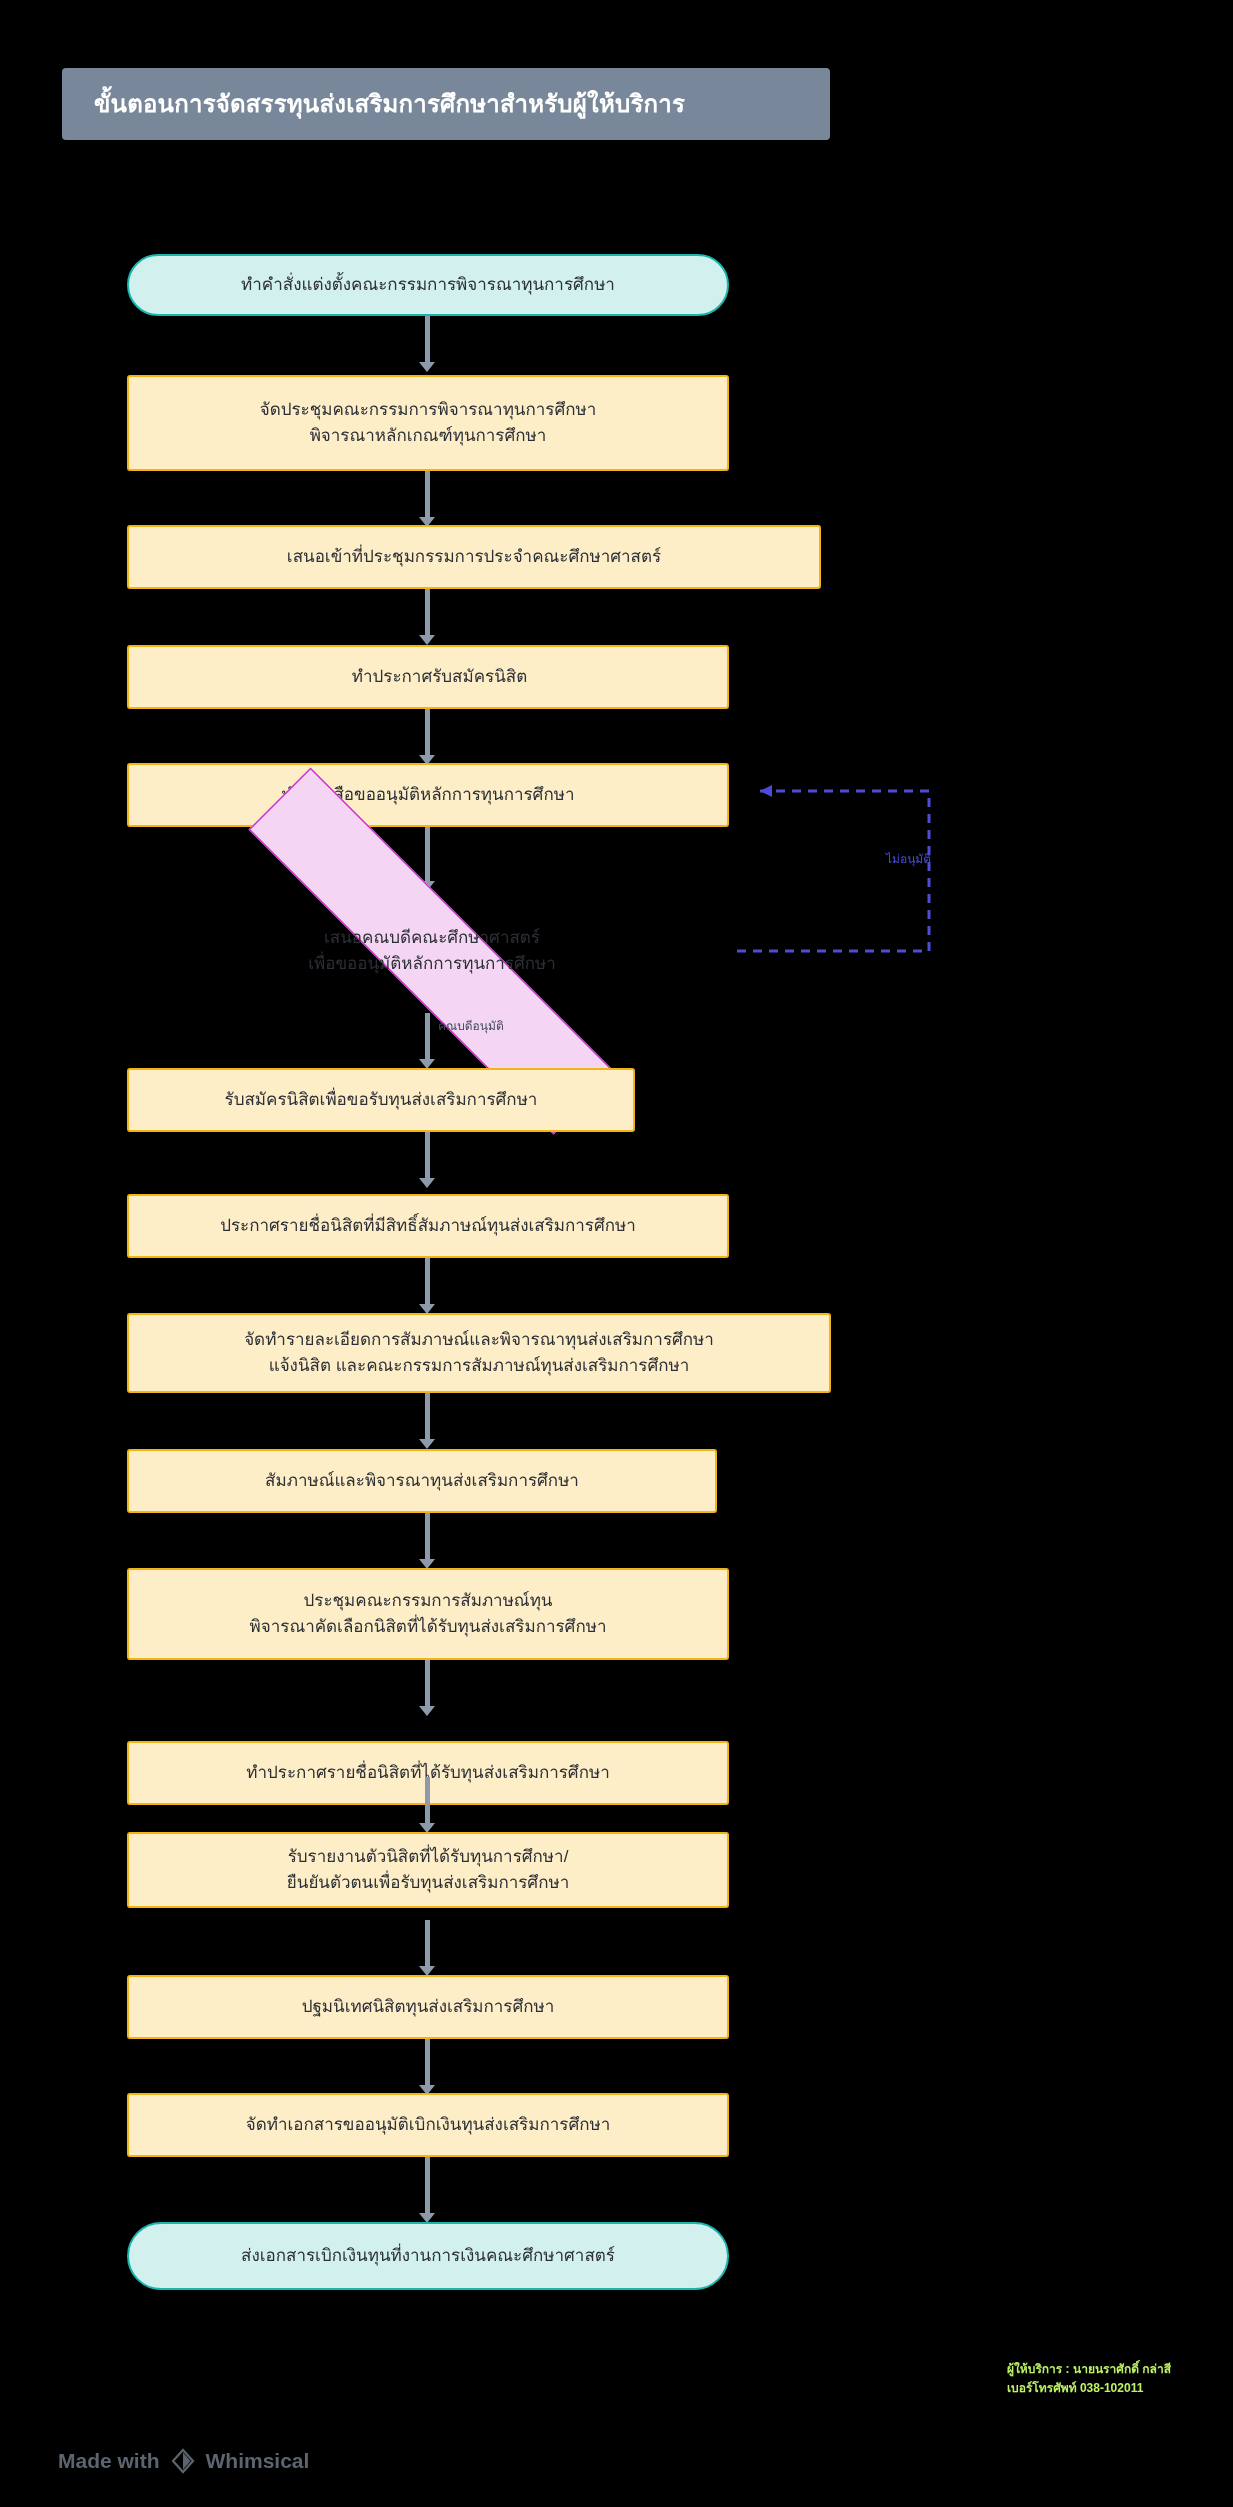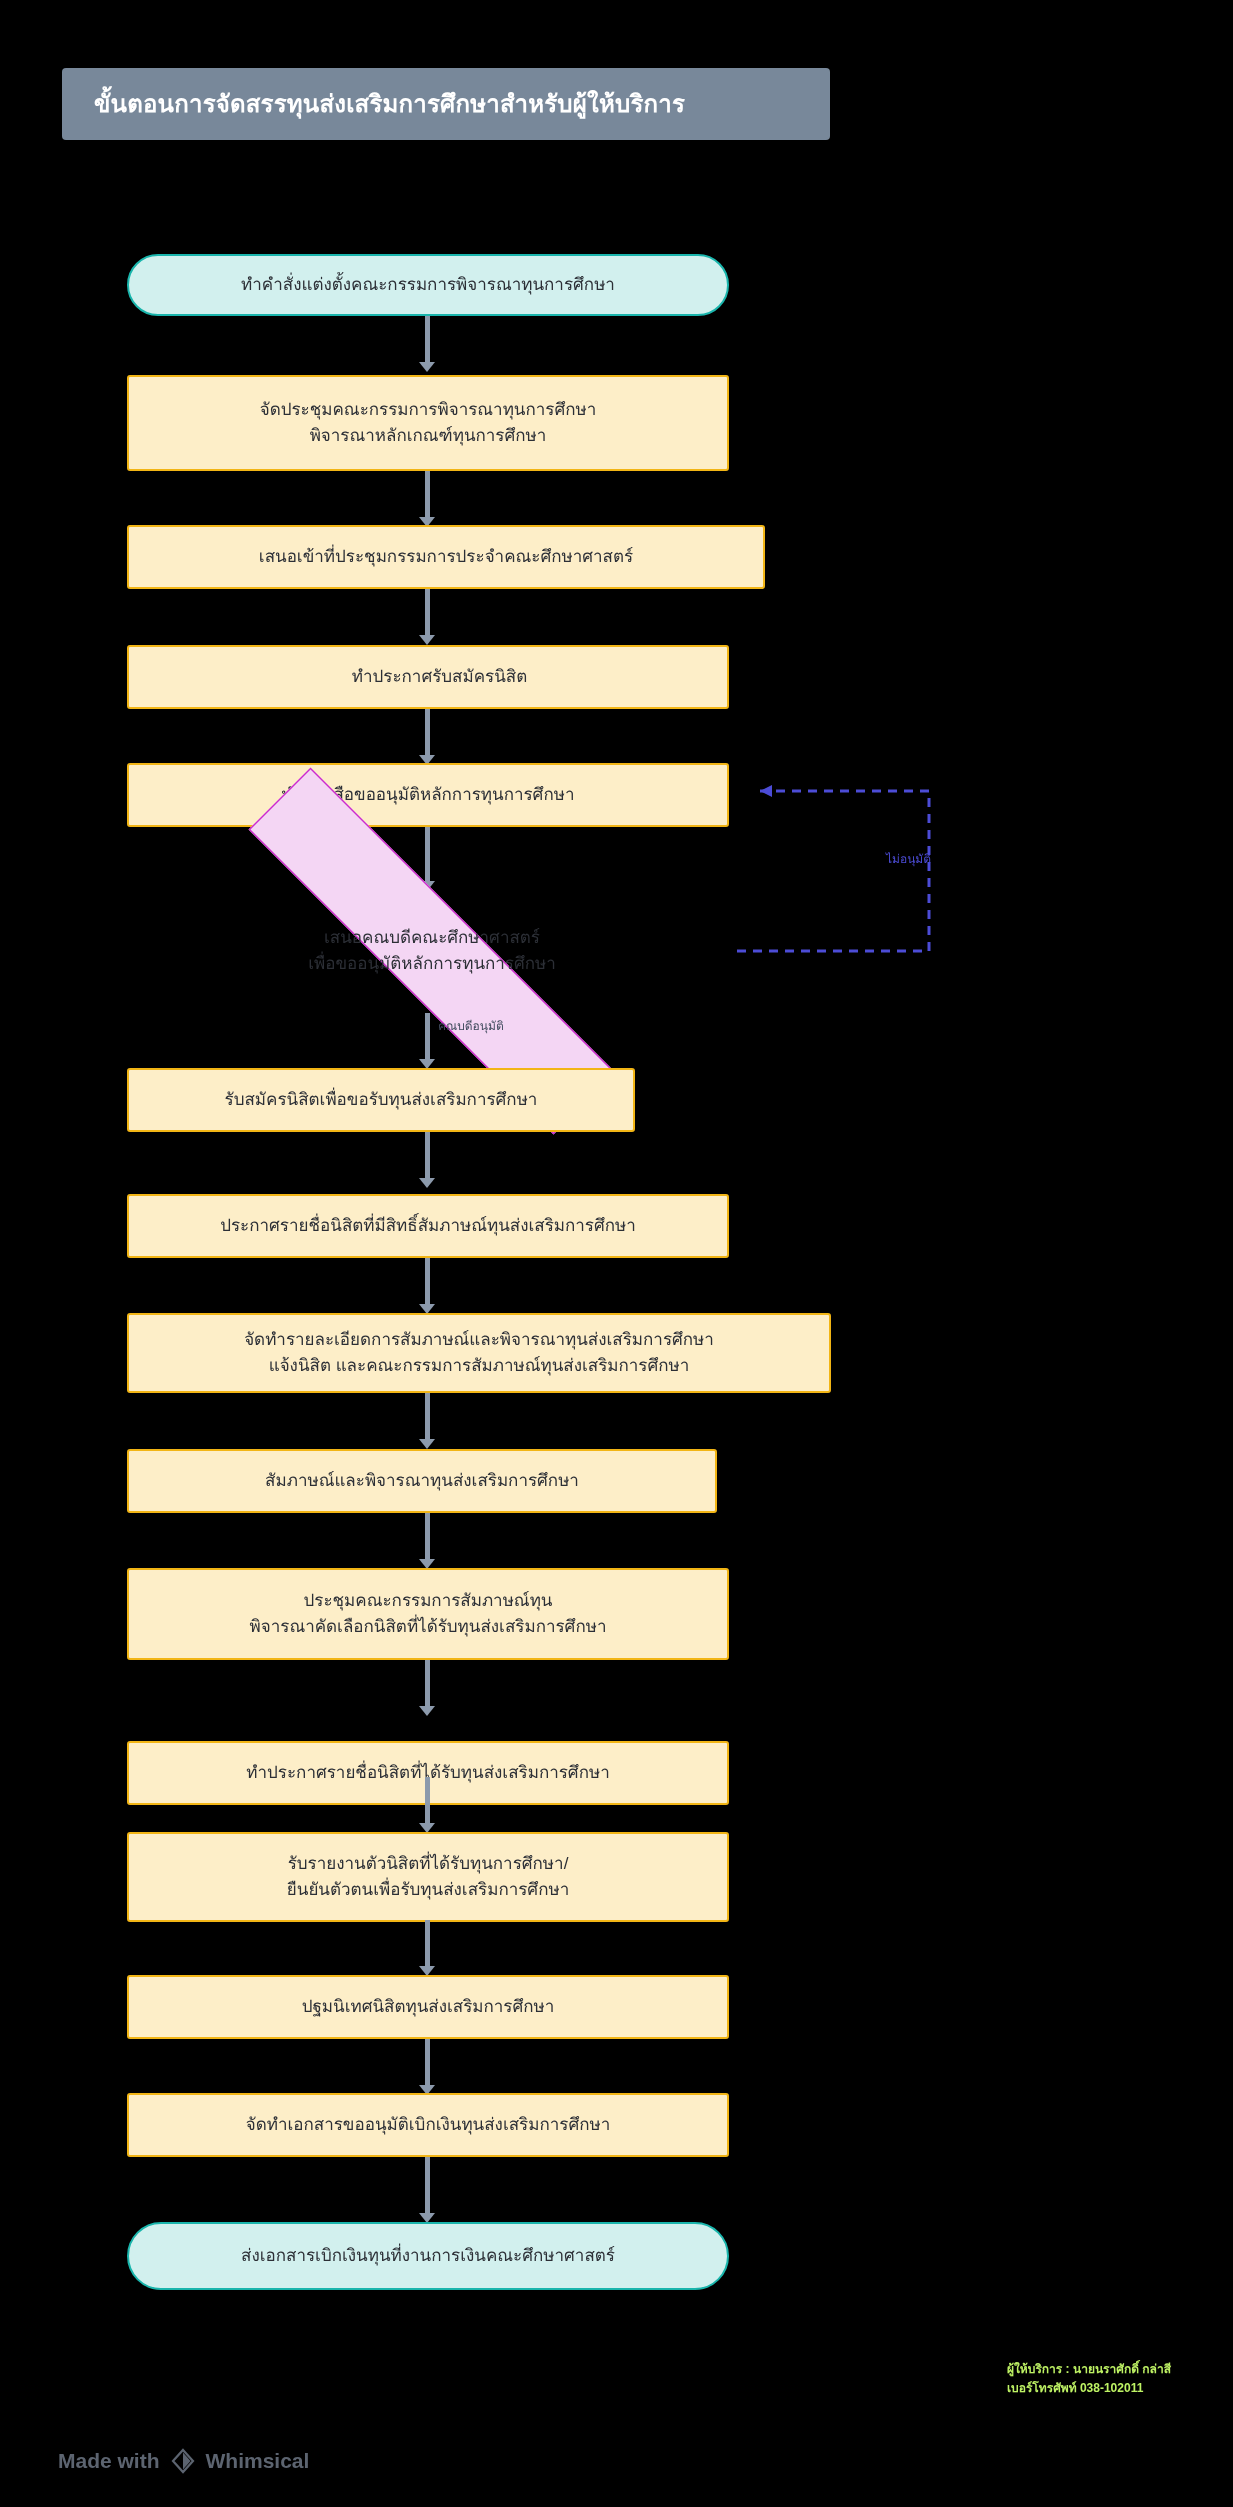--- a/index.html
+++ b/index.html
@@ -177,21 +177,21 @@
   <div class="conn conn-v" style="left:425px; top:316px; width:5px; height:48px;"></div>
   <div class="arrowhead" style="left:419px; top:362px;"></div>
 
   <div class="node process" style="left:127px; top:375px; width:602px; height:96px;">
     <span>จัดประชุมคณะกรรมการพิจารณาทุนการศึกษา
 พิจารณาหลักเกณฑ์ทุนการศึกษา</span>
   </div>
   <div class="conn conn-v" style="left:425px; top:471px; width:5px; height:48px;"></div>
   <div class="arrowhead" style="left:419px; top:517px;"></div>
 
-  <div class="node process" style="left:127px; top:525px; width:638px; height:64px;">
+  <div class="node process" style="left:127px; top:525px; width:694px; height:64px;">
     <span>เสนอเข้าที่ประชุมกรรมการประจำคณะศึกษาศาสตร์</span>
   </div>
   <div class="conn conn-v" style="left:425px; top:589px; width:5px; height:48px;"></div>
   <div class="arrowhead" style="left:419px; top:635px;"></div>
 
   <div class="node process" style="left:127px; top:645px; width:602px; height:64px;padding-left:37px;">
     <span>ทำประกาศรับสมัครนิสิต</span>
   </div>
   <div class="conn conn-v" style="left:425px; top:709px; width:5px; height:48px;"></div>
   <div class="arrowhead" style="left:419px; top:755px;"></div>
@@ -245,21 +245,21 @@
   </div>
   <div class="conn conn-v" style="left:425px; top:1660px; width:5px; height:48px;"></div>
   <div class="arrowhead" style="left:419px; top:1706px;"></div>
 
   <div class="node process" style="left:127px; top:1713px; width:602px; height:64px;margin-top:28px;">
     <span>ทำประกาศรายชื่อนิสิตที่ได้รับทุนส่งเสริมการศึกษา</span>
   </div>
   <div class="conn conn-v" style="left:425px; top:1777px; width:5px; height:48px;"></div>
   <div class="arrowhead" style="left:419px; top:1823px;"></div>
 
-  <div class="node process" style="left:127px; top:1832px; width:602px; height:90px;">
+  <div class="node process" style="left:127px; top:1832px; width:602px; height:76px;">
     <span>รับรายงานตัวนิสิตที่ได้รับทุนการศึกษา/
 ยืนยันตัวตนเพื่อรับทุนส่งเสริมการศึกษา</span>
   </div>
   <div class="conn conn-v" style="left:425px; top:1920px; width:5px; height:48px;"></div>
   <div class="arrowhead" style="left:419px; top:1966px;"></div>
 
   <div class="node process" style="left:127px; top:1975px; width:602px; height:64px;">
     <span>ปฐมนิเทศนิสิตทุนส่งเสริมการศึกษา</span>
   </div>
   <div class="conn conn-v" style="left:425px; top:2039px; width:5px; height:48px;"></div>

